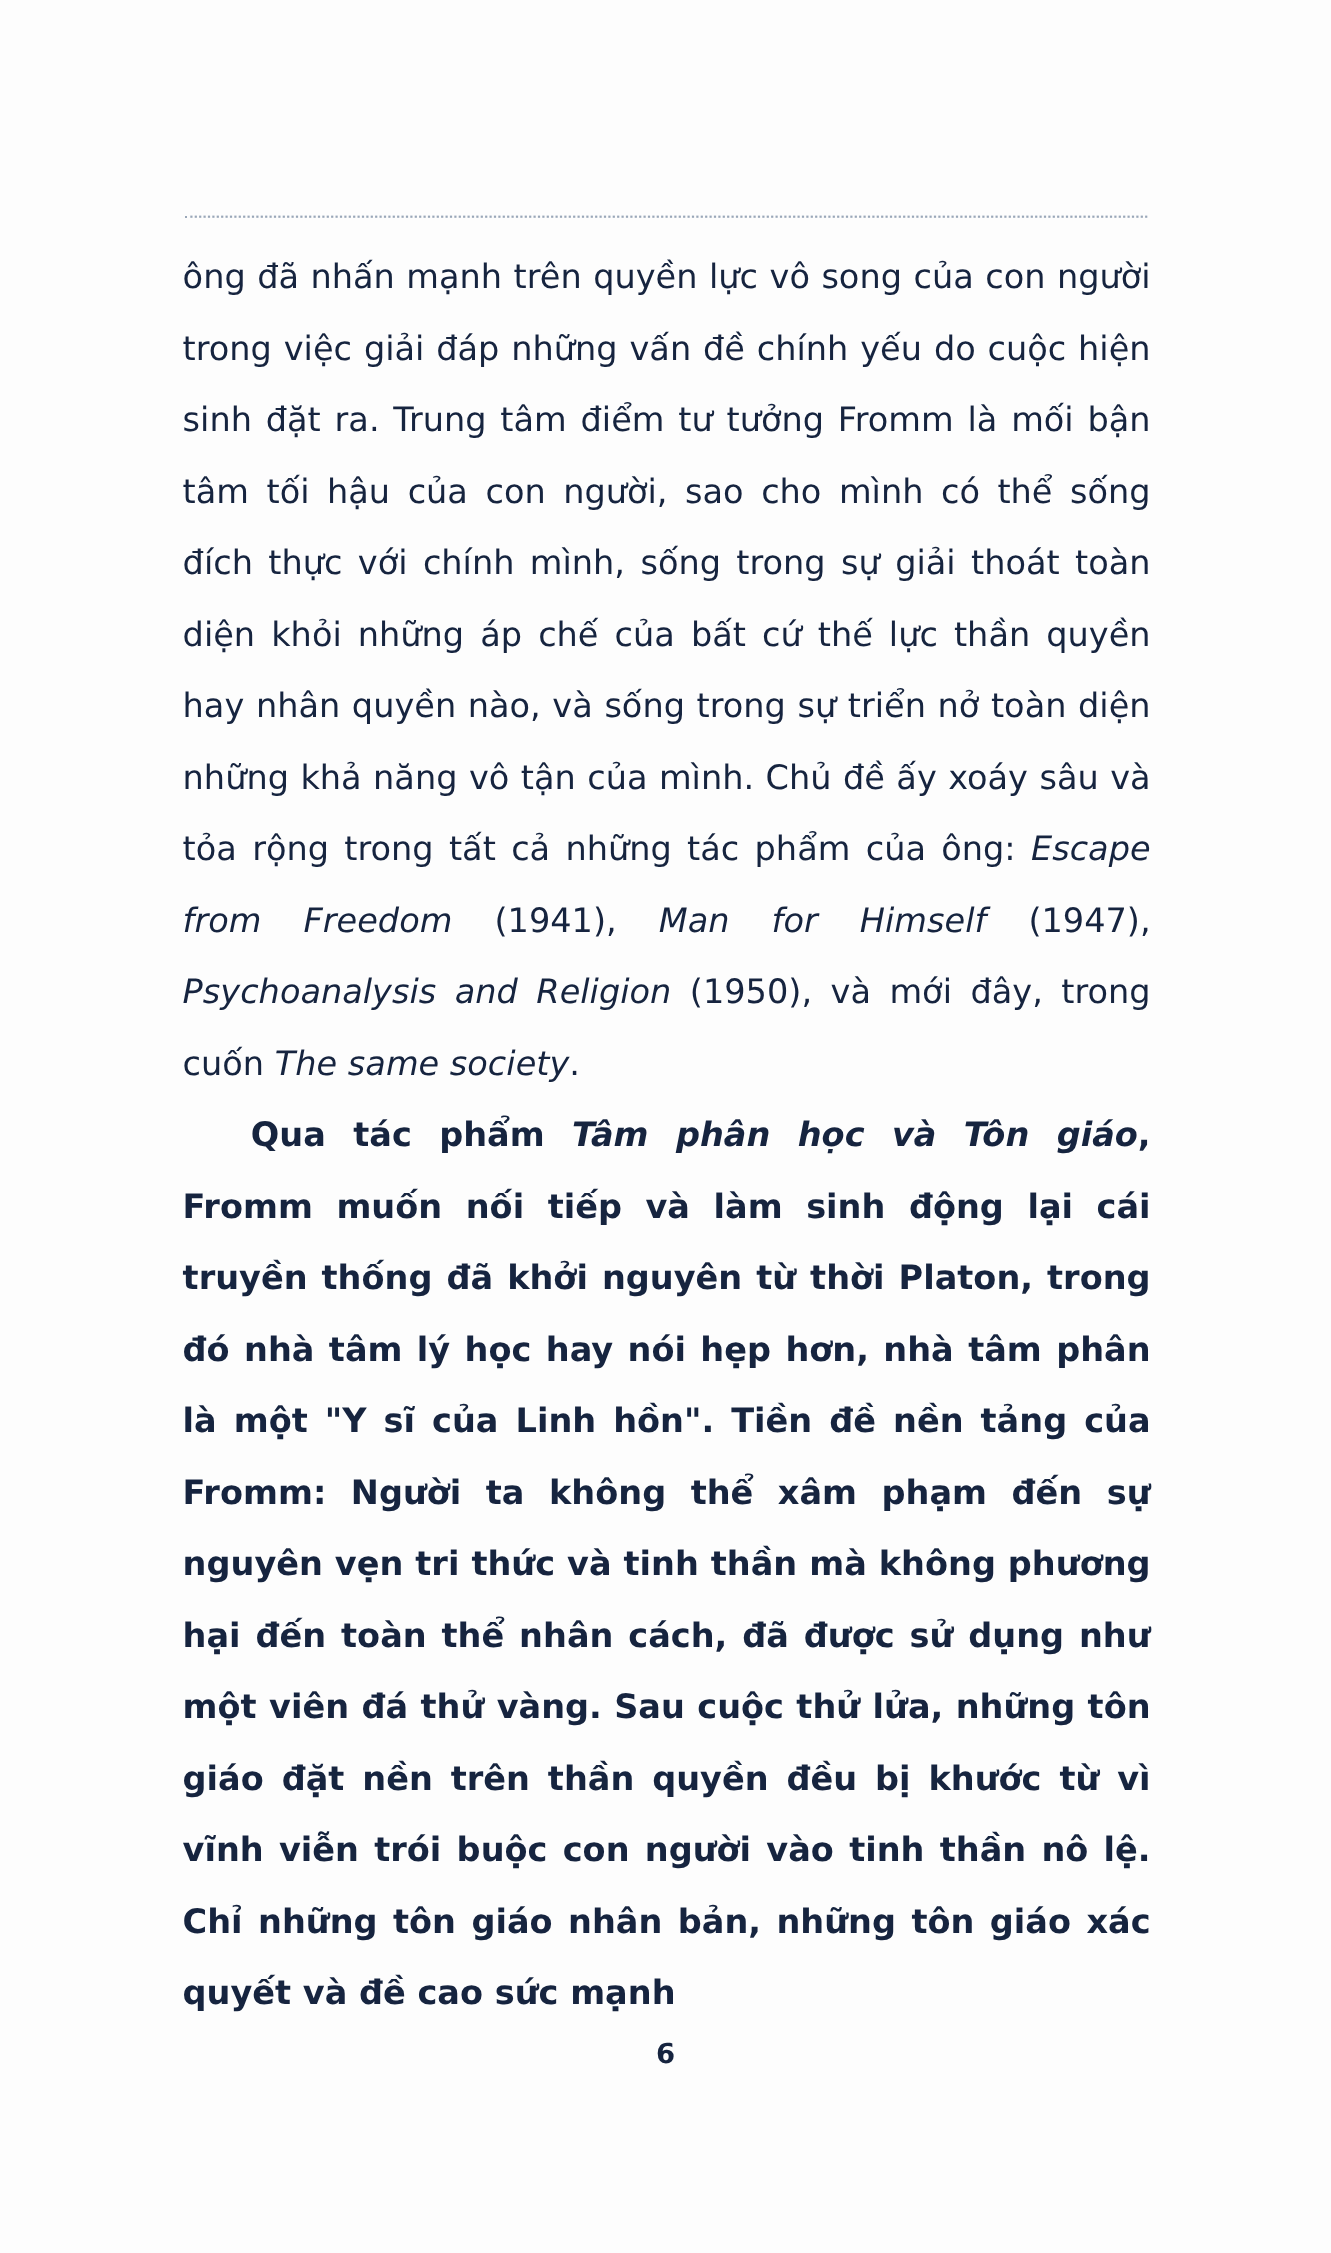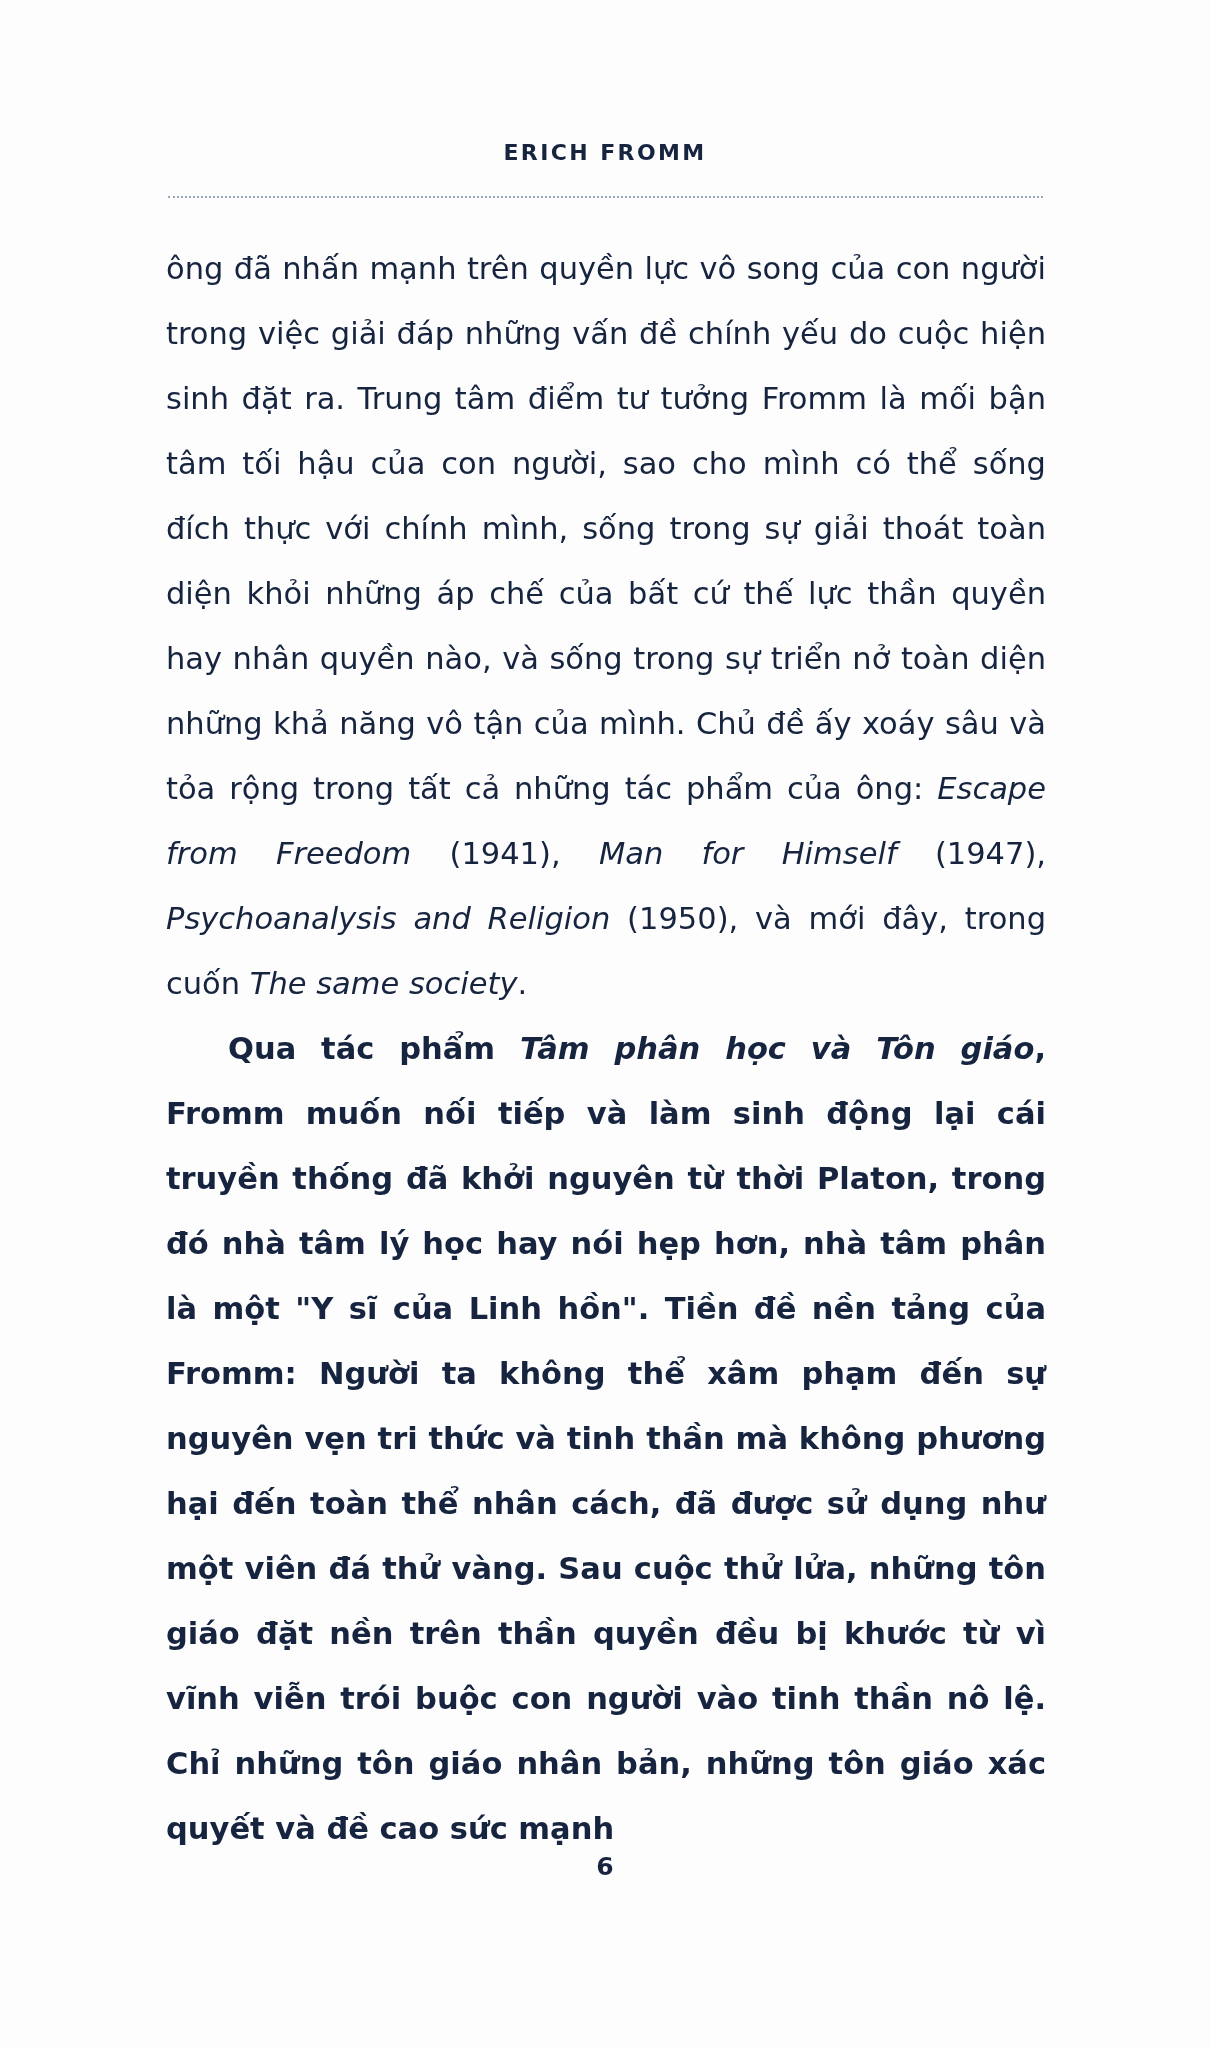--- a/index.html
+++ b/index.html
@@ -38,21 +38,21 @@
   .rule {
     position: absolute;
     top: 196px;
     left: 168px;
     width: 875px;
     height: 0;
     border-top: 2px dotted #9aa7b8;
   }
   .body-text {
     position: absolute;
-    top: 236px;
+    top: 220px;
     left: 166px;
     width: 880px;
     font-size: 30.5px;
     line-height: 65px;
     color: #16243f;
     text-align: justify;
     text-justify: inter-word;
   }
   .body-text p {
     margin: 0;
@@ -73,23 +73,20 @@
     font-size: 25px;
     font-weight: 700;
     color: #16243f;
   }
 </style>
 </head>
 <body>
 
 <div class="page">
 
-  <div class="header">
-    <div class="running-head">ERICH FROMM</div>
-  </div>
 
   <div class="rule"></div>
 
   <div class="body-text">
       <p><span>ông đã nhấn mạnh trên quyền lực vô song của con người trong việc giải đáp những vấn đề chính yếu do cuộc hiện sinh đặt ra. Trung tâm điểm tư tưởng Fromm là mối bận tâm tối hậu của con người, sao cho mình có thể sống đích thực với chính mình, sống trong sự giải thoát toàn diện khỏi những áp chế của bất cứ thế lực thần quyền hay nhân quyền nào, và sống trong sự triển nở toàn diện những khả năng vô tận của mình. Chủ đề ấy xoáy sâu và tỏa rộng trong tất cả những tác phẩm của ông: </span><span class="it">Escape from Freedom</span><span> (1941), </span><span class="it">Man for Himself</span><span> (1947), </span><span class="it">Psychoanalysis and Religion</span><span> (1950), và mới đây, trong cuốn </span><span class="it">The same society</span><span>.</span></p>
       <p class="indent"><span>Qua tác phẩm </span><span class="it">Tâm phân học và Tôn giáo</span><span>, Fromm muốn nối tiếp và làm sinh động lại cái truyền thống đã khởi nguyên từ thời Platon, trong đó nhà tâm lý học hay nói hẹp hơn, nhà tâm phân là một "Y sĩ của Linh hồn". Tiền đề nền tảng của Fromm: Người ta không thể xâm phạm đến sự nguyên vẹn tri thức và tinh thần mà không phương hại đến toàn thể nhân cách, đã được sử dụng như một viên đá thử vàng. Sau cuộc thử lửa, những tôn giáo đặt nền trên thần quyền đều bị khước từ vì vĩnh viễn trói buộc con người vào tinh thần nô lệ. Chỉ những tôn giáo nhân bản, những tôn giáo xác quyết và đề cao sức mạnh</span></p>
     </div>
 
   <div class="folio">6</div>
 

